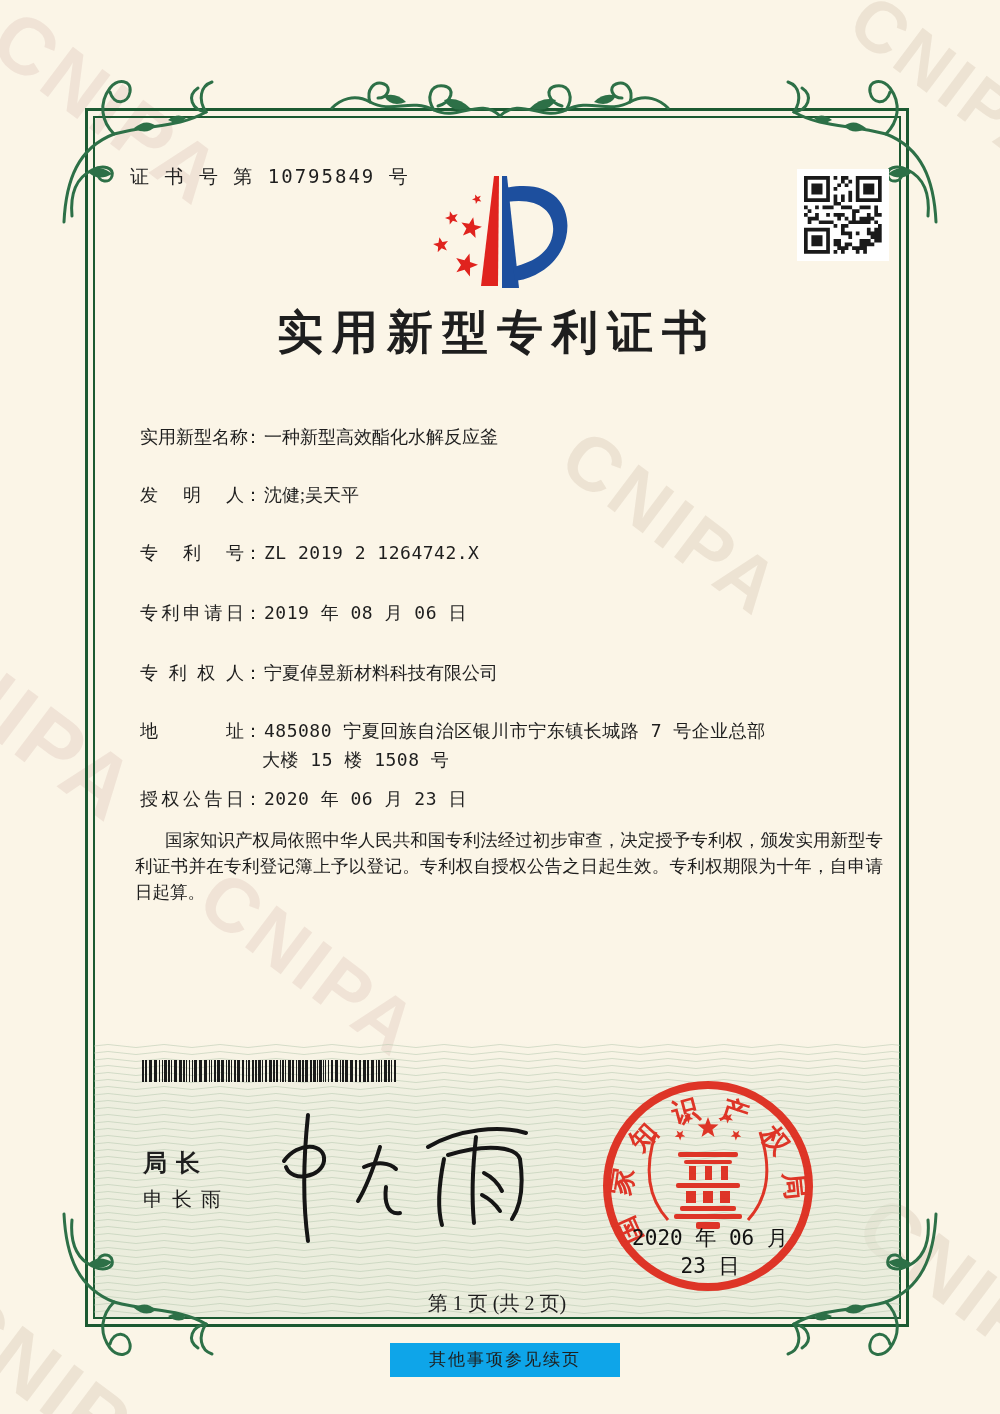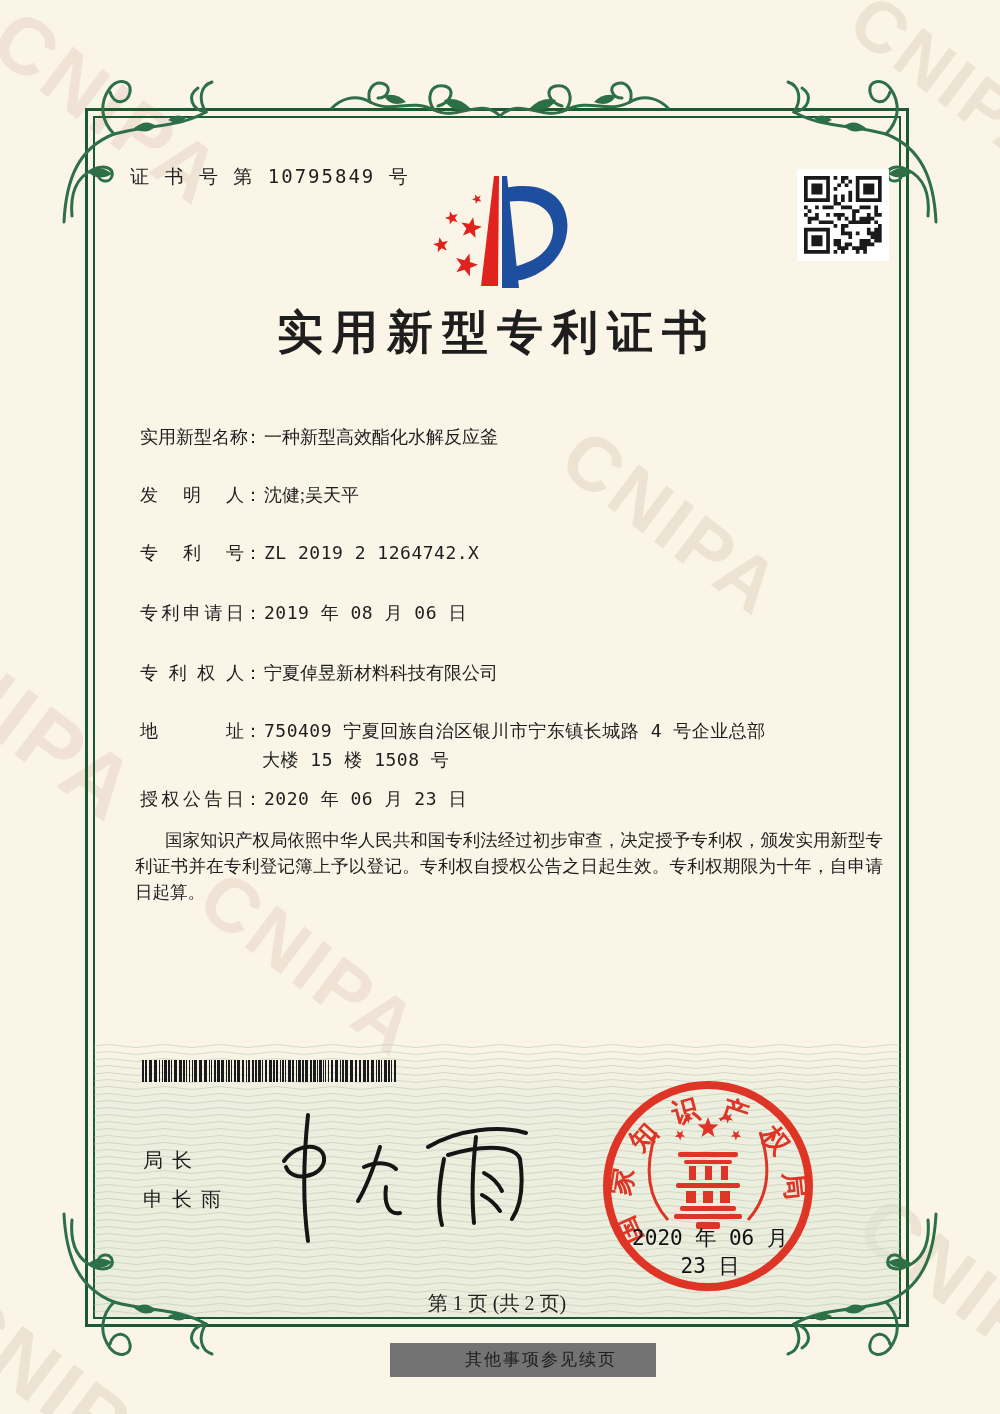--- a/index.html
+++ b/index.html
@@ -49,35 +49,35 @@
 
   
   .body-text{left:135px;top:827px;width:748px;z-index:4;font-size:17.5px;line-height:26px;
     text-align:justify;}
   .body-text p{margin:0 0 6px 0;text-indent:30px;}
 
   
   #barcode-svg{left:142px;top:1060px;z-index:4;}
 
   
-  .sig-title{left:143px;top:1147px;font-size:20px;letter-spacing:9px;z-index:5;}
+  .sig-title{left:143px;top:1147px;font-size:24px;letter-spacing:9px;z-index:5;font-weight:bold;}
   .sig-name{left:143px;top:1186px;font-size:20px;letter-spacing:9px;z-index:5;}
   #signature-svg{left:268px;top:1103px;z-index:5;}
 
   
   #seal-svg{left:588px;top:1066px;z-index:5;opacity:.94;}
   #seal-chars text{fill:#de2a1c;font-size:27px;font-weight:bold;text-anchor:middle;
     font-family:"Liberation Serif","DejaVu Serif",serif;}
   .seal-date{left:618px;top:1224px;width:184px;text-align:center;font-size:21px;z-index:6;
     color:#111;font-family:"DejaVu Sans Mono","DejaVu Serif",serif;}
 
   
   .page-num{left:85px;top:1290px;width:824px;text-align:center;font-size:20px;z-index:4;}
-  .note-strip{left:390px;top:1343px;width:230px;height:34px;background:#737373;z-index:4;
-    text-align:center;line-height:34px;font-size:17px;letter-spacing:2px;padding-left:36px;}
+  .note-strip{left:390px;top:1343px;width:230px;height:34px;background:#0ea5e9;z-index:4;
+    text-align:center;line-height:34px;font-size:17px;letter-spacing:2px;}
 </style>
 </head>
 <body>
 
 <div class="page">
 
   <span class="wm pink" style="left:30px;top:-8px;font-size:80px;">CNIPA</span>
   <span class="wm" style="left:884px;top:-22px;font-size:72px;">CNIPA</span>
   <span class="wm" style="left:598px;top:412px;font-size:76px;">CNIPA</span>
   <span class="wm pink" style="left:-72px;top:588px;font-size:88px;">CNIPA</span>
@@ -155,21 +155,21 @@
   <div class="abs field-row" style="top:541px">
     <span class="flabel">专利号</span><span class="fcolon">：</span><span class="fvalue numval">ZL 2019 2 1264742.X</span>
   </div>
   <div class="abs field-row" style="top:601px">
     <span class="flabel">专利申请日</span><span class="fcolon">：</span><span class="fvalue numval">2019 年 08 月 06 日</span>
   </div>
   <div class="abs field-row" style="top:661px">
     <span class="flabel">专利权人</span><span class="fcolon">：</span><span class="fvalue">宁夏倬昱新材料科技有限公司</span>
   </div>
   <div class="abs field-row" style="top:719px">
-    <span class="flabel">地址</span><span class="fcolon">：</span><span class="fvalue numval">750409 宁夏回族自治区银川市宁东镇长城路 4 号企业总部</span>
+    <span class="flabel">地址</span><span class="fcolon">：</span><span class="fvalue numval">485080 宁夏回族自治区银川市宁东镇长城路 7 号企业总部</span>
   </div>
   <div class="abs addr2" style="top:748px">
     <span class="numval">大楼 15 楼 1508 号</span>
   </div>
   <div class="abs field-row" style="top:787px">
     <span class="flabel">授权公告日</span><span class="fcolon">：</span><span class="fvalue numval">2020 年 06 月 23 日</span>
   </div>
 
   <div class="abs body-text">
     <p>国家知识产权局依照中华人民共和国专利法经过初步审查，决定授予专利权，颁发实用新型专利证书并在专利登记簿上予以登记。专利权自授权公告之日起生效。专利权期限为十年，自申请日起算。</p>

